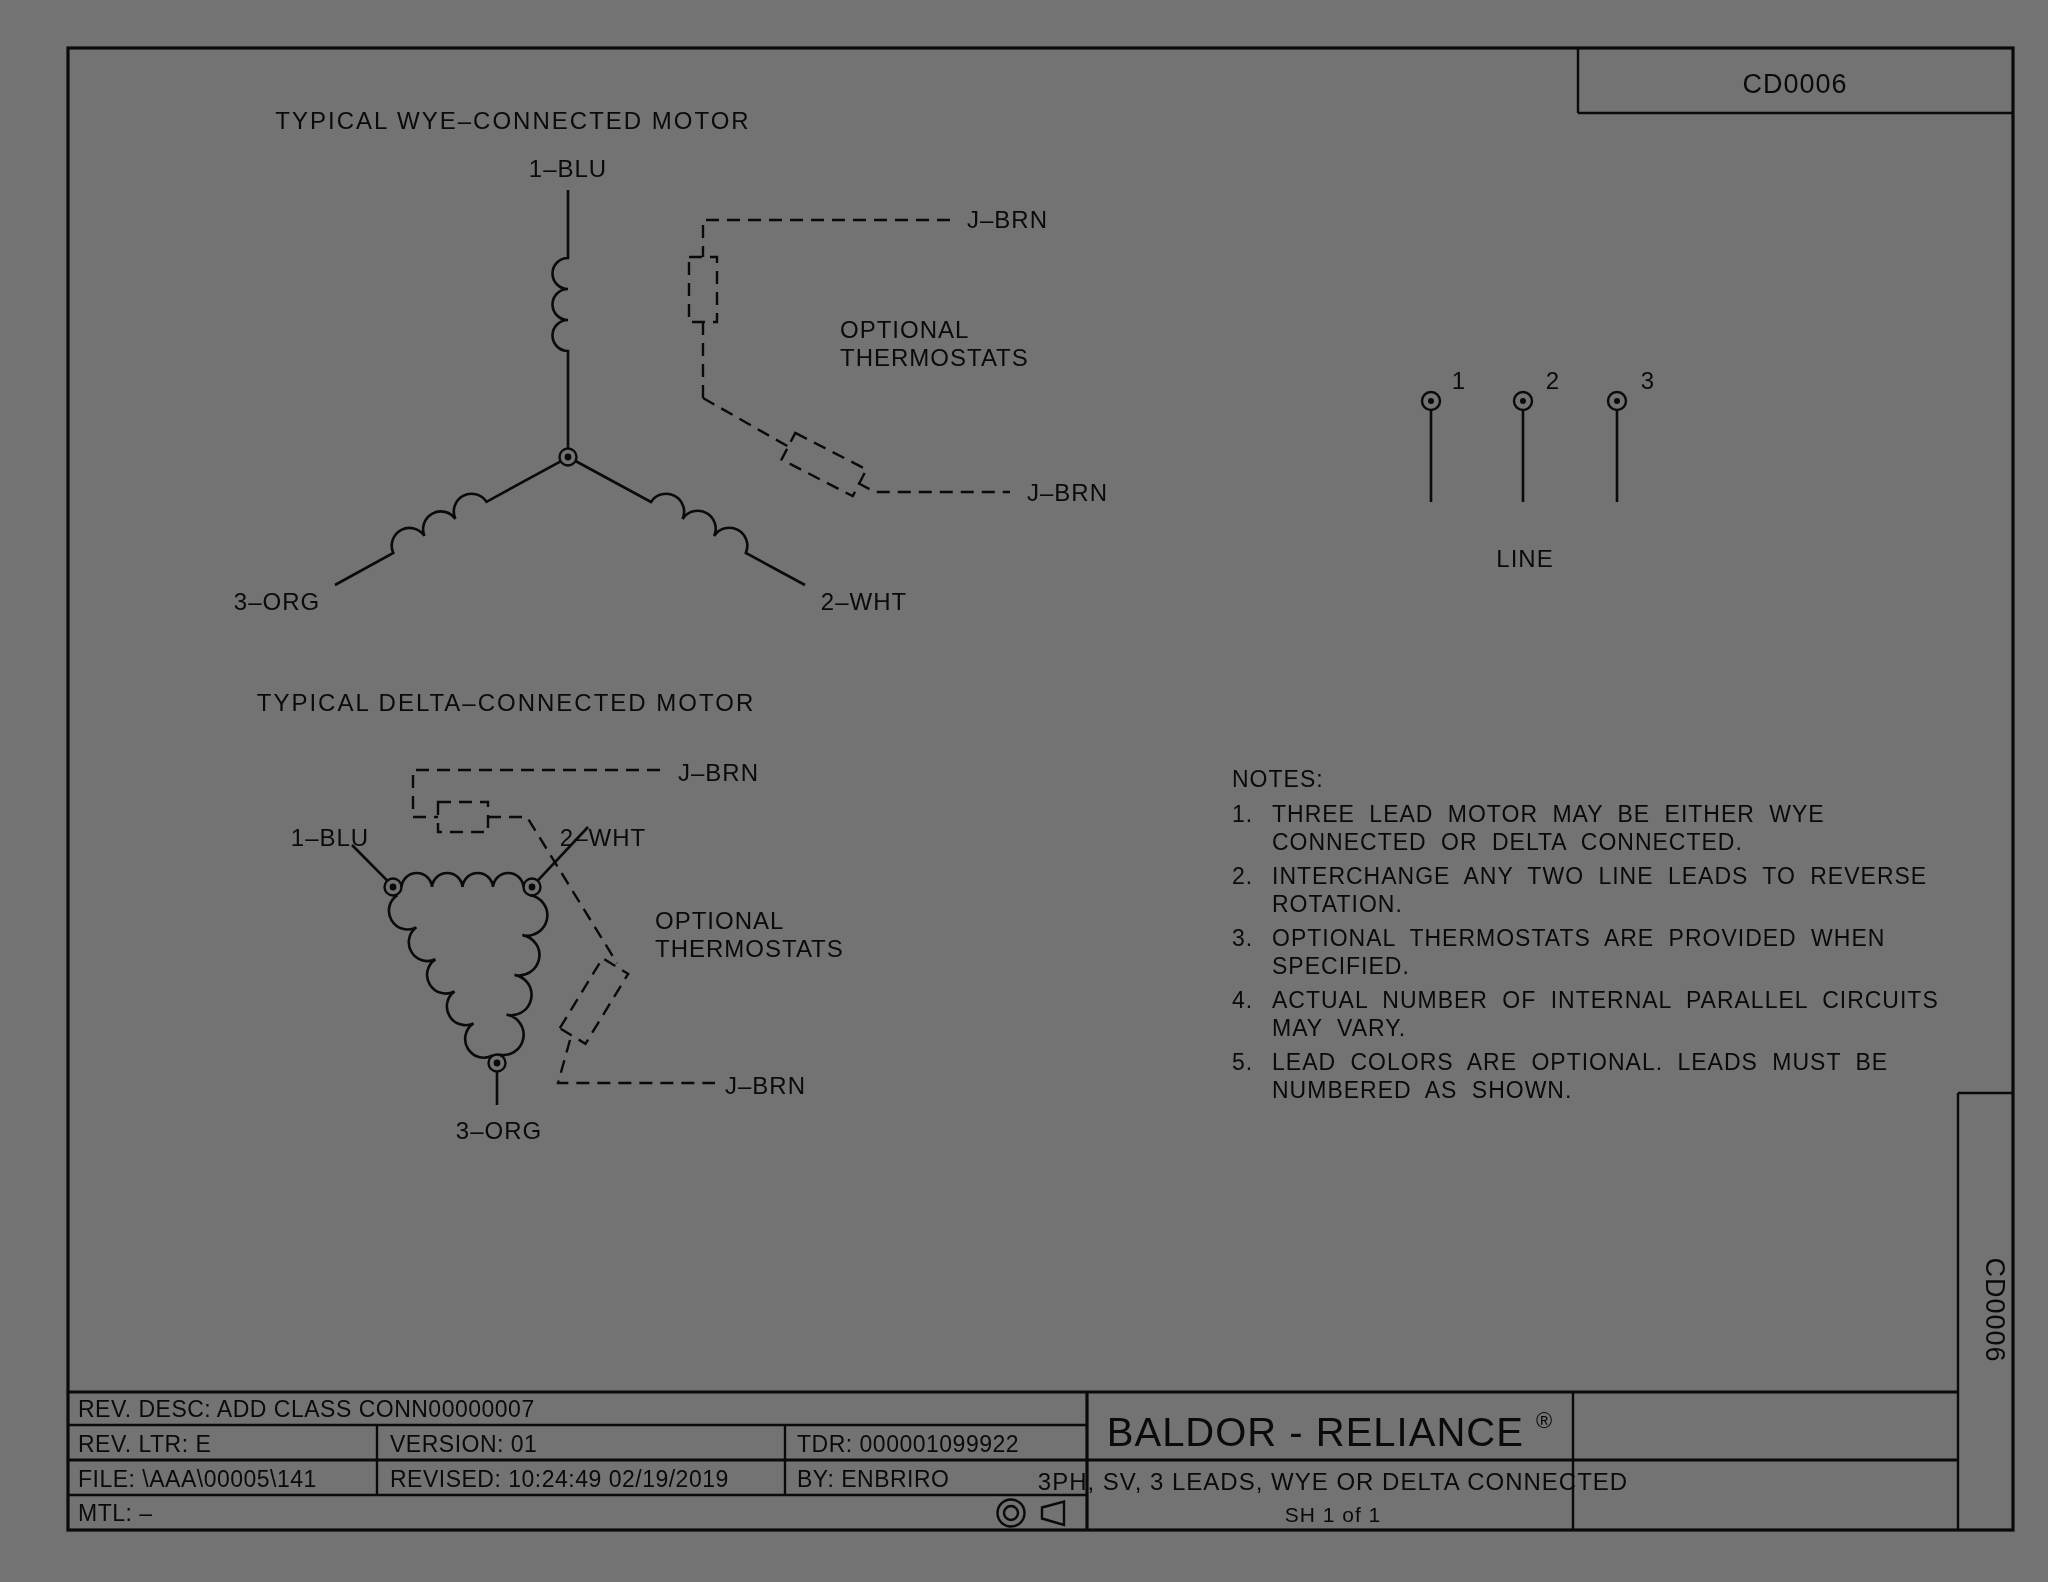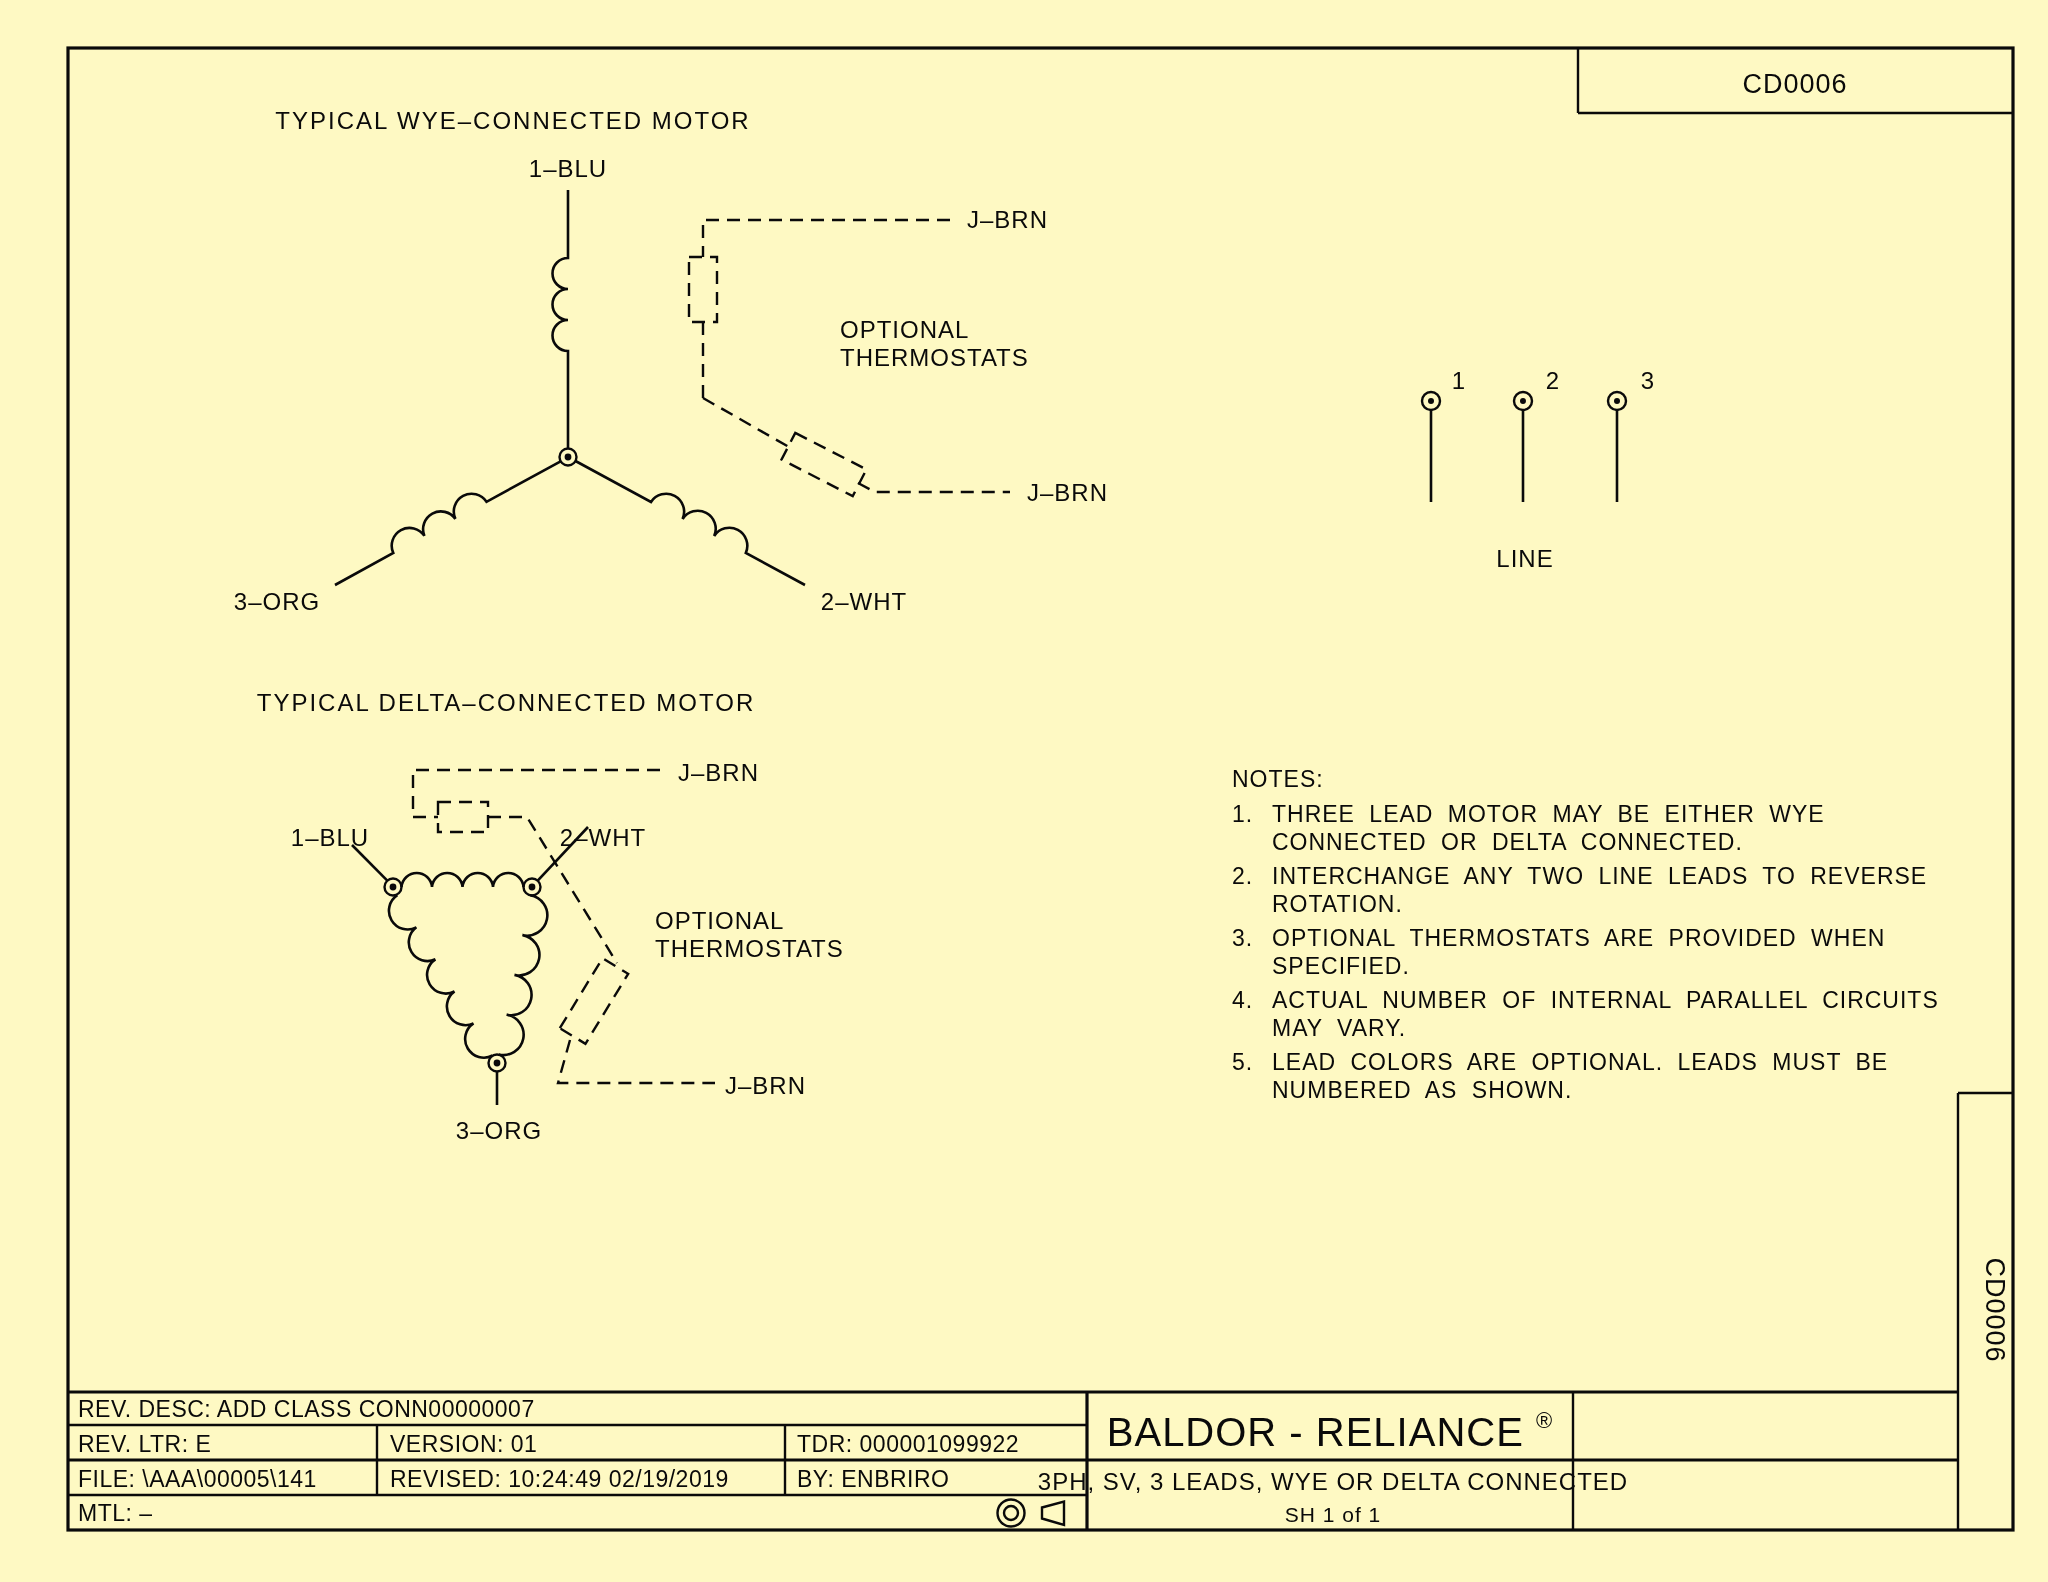--- a/index.html
+++ b/index.html
@@ -4,21 +4,21 @@
 <style>
   html, body {
     margin: 0;
     padding: 0;
     background: #ffffff;
   }
   #page {
     position: relative;
     width: 2048px;
     height: 1582px;
-    background: #fef9c3;
+    background: #737373;
     font-family: "Liberation Sans", sans-serif;
   }
   svg { position: absolute; top: 0; left: 0; }
   svg text {
     fill: #0a0a0a;
     font-family: "Liberation Sans", sans-serif;
     letter-spacing: 1px;
   }
   .solid  { stroke: #0a0a0a; stroke-width: 2.6; fill: none; stroke-linecap: butt; }
   .dashed { stroke: #0a0a0a; stroke-width: 2.4; fill: none; stroke-dasharray: 13 8; }

